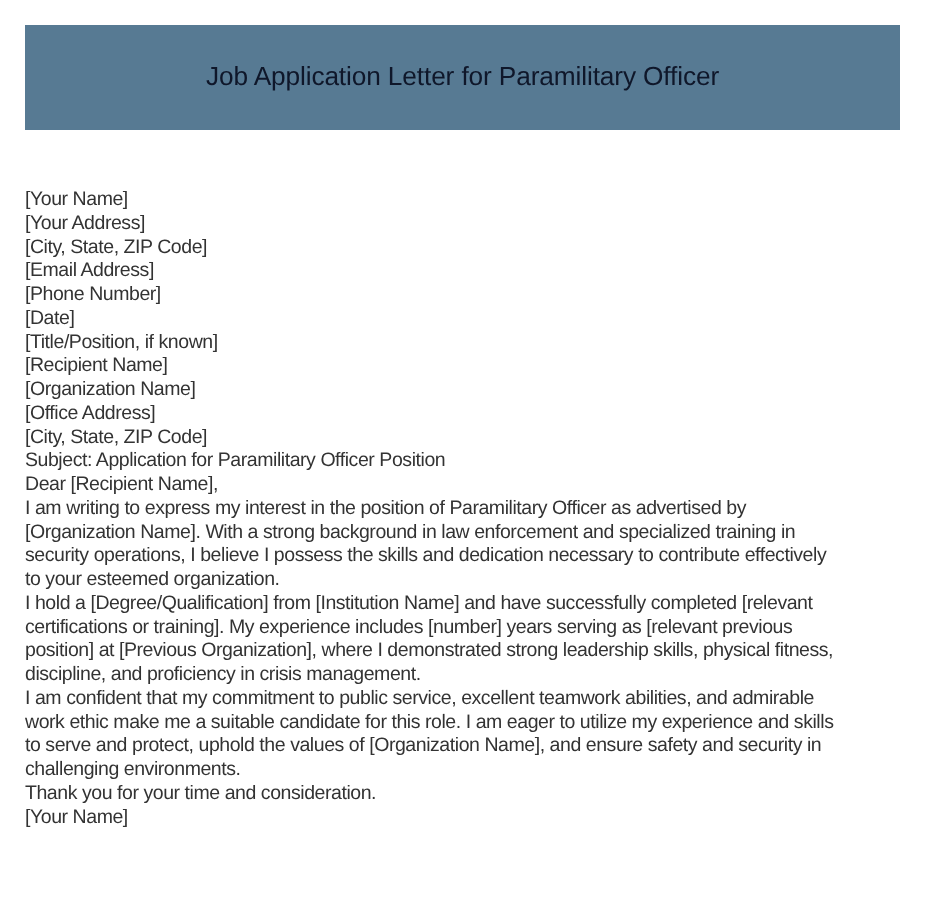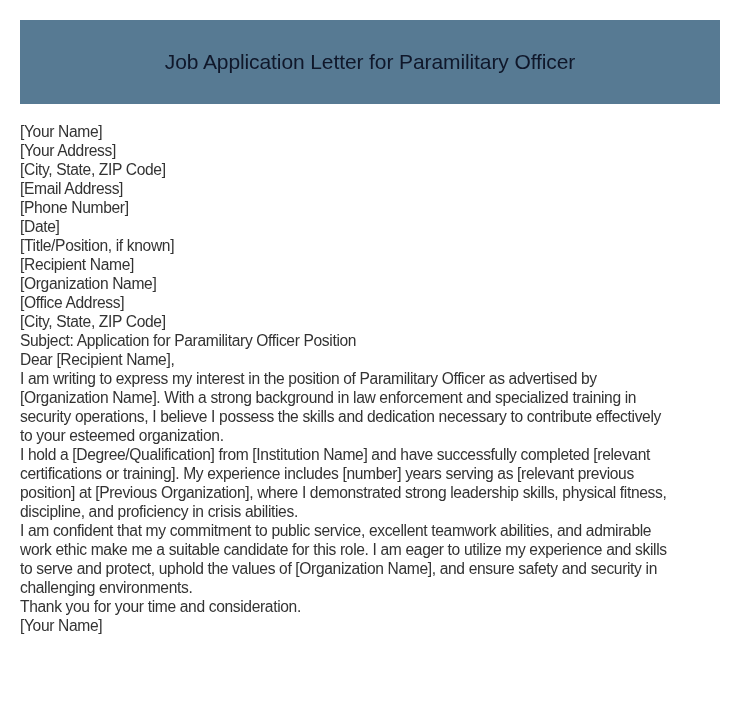--- a/index.html
+++ b/index.html
@@ -27,21 +27,21 @@
     }
     .header-title {
       color: #0f172a;
       font-size: 21px;
       font-family: "Liberation Sans", sans-serif;
       letter-spacing: -0.1px;
     }
     .letter {
       position: absolute;
       left: 20px;
-      top: 122px;
+      top: 150px;
       width: 705px;
       color: #333333;
       font-size: 15.6px;
       line-height: 19px;
       letter-spacing: -0.35px;
     }
     .line {
       display: block;
       white-space: nowrap;
     }
@@ -78,21 +78,21 @@
   <div class="para">
     <span class="line">I am writing to express my interest in the position of Paramilitary Officer as advertised by</span>
     <span class="line">[Organization Name]. With a strong background in law enforcement and specialized training in</span>
     <span class="line">security operations, I believe I possess the skills and dedication necessary to contribute effectively</span>
     <span class="line">to your esteemed organization.</span>
   </div>
   <div class="para">
     <span class="line">I hold a [Degree/Qualification] from [Institution Name] and have successfully completed [relevant</span>
     <span class="line">certifications or training]. My experience includes [number] years serving as [relevant previous</span>
     <span class="line">position] at [Previous Organization], where I demonstrated strong leadership skills, physical fitness,</span>
-    <span class="line">discipline, and proficiency in crisis abilities.</span>
+    <span class="line">discipline, and proficiency in crisis management.</span>
   </div>
   <div class="para">
     <span class="line">I am confident that my commitment to public service, excellent teamwork abilities, and admirable</span>
     <span class="line">work ethic make me a suitable candidate for this role. I am eager to utilize my experience and skills</span>
     <span class="line">to serve and protect, uphold the values of [Organization Name], and ensure safety and security in</span>
     <span class="line">challenging environments.</span>
   </div>
   <div class="para">
   </div>
 

